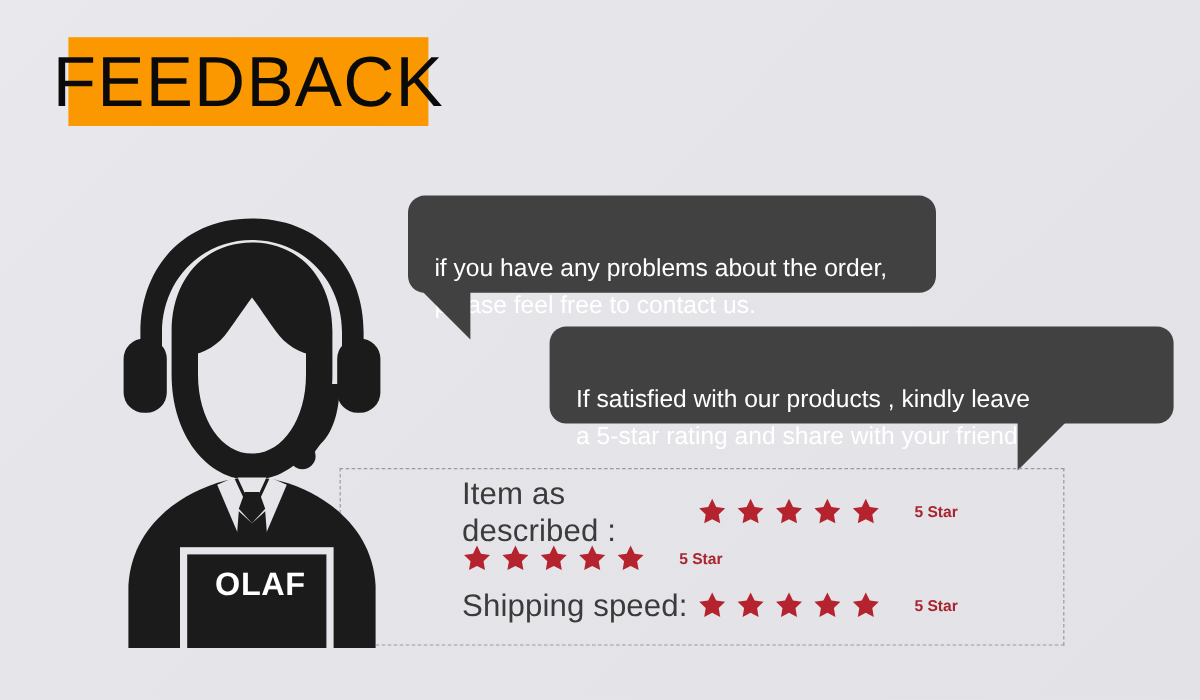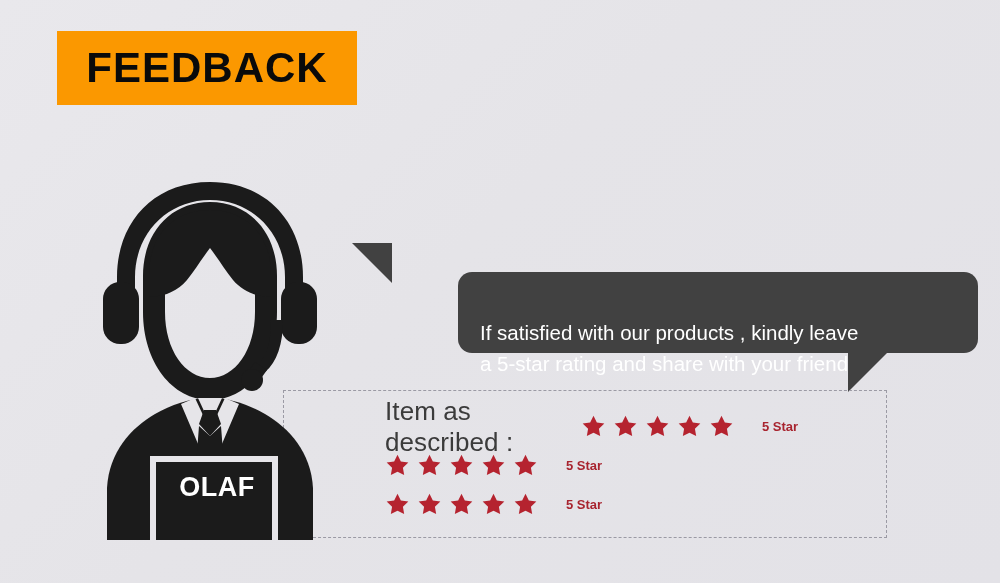--- a/index.html
+++ b/index.html
@@ -28,22 +28,22 @@
     top: 31px;
     width: 300px;
     height: 74px;
     background: #fb9800;
     display: flex;
     align-items: center;
     justify-content: center;
   }
   .banner-label {
     font-family: "Liberation Sans", sans-serif;
-    font-weight: bold;
-    font-size: 42px;
+    font-weight: normal;
+    font-size: 59px;
     letter-spacing: 1px;
     color: #0a0a0a;
     line-height: 1;
     user-select: none;
   }
 
   
   .bubble {
     position: absolute;
     background: #414141;
@@ -159,20 +159,24 @@
 </style>
 </head>
 <body>
 
 <div id="stage">
 
   <div class="banner">
     <span class="banner-label">FEEDBACK</span>
   </div>
 
+  <div class="bubble bubble-one">
+    <span>if you have any problems about the order,
+please feel free to contact us.</span>
+  </div>
   <div class="tail tail-left"></div>
 
   <div class="bubble bubble-two">
     <span>If satisfied with our products , kindly leave
 a 5-star rating and share with your friends.</span>
   </div>
   <div class="tail tail-right"></div>
 
   <div class="ratings-box"></div>
 
@@ -278,20 +282,21 @@
         <span class="star">
             <svg viewBox="0 0 24 24">
               <path fill="currentColor" d="M12 1.6 L15.2 8.1 L22.4 9.1 L17.2 14.1 L18.4 21.2 L12 17.9 L5.6 21.2 L6.8 14.1 L1.6 9.1 L8.8 8.1 Z"></path>
             </svg>
           </span>
       </span>
       <span class="rating-value">5 Star</span>
     </div>
 
     <div class="rating-row">
+      <span class="rating-label">Shipping speed:</span>
       <span class="stars">
         <span class="star">
             <svg viewBox="0 0 24 24">
               <path fill="currentColor" d="M12 1.6 L15.2 8.1 L22.4 9.1 L17.2 14.1 L18.4 21.2 L12 17.9 L5.6 21.2 L6.8 14.1 L1.6 9.1 L8.8 8.1 Z"></path>
             </svg>
           </span>
         <span class="star">
             <svg viewBox="0 0 24 24">
               <path fill="currentColor" d="M12 1.6 L15.2 8.1 L22.4 9.1 L17.2 14.1 L18.4 21.2 L12 17.9 L5.6 21.2 L6.8 14.1 L1.6 9.1 L8.8 8.1 Z"></path>
             </svg>

